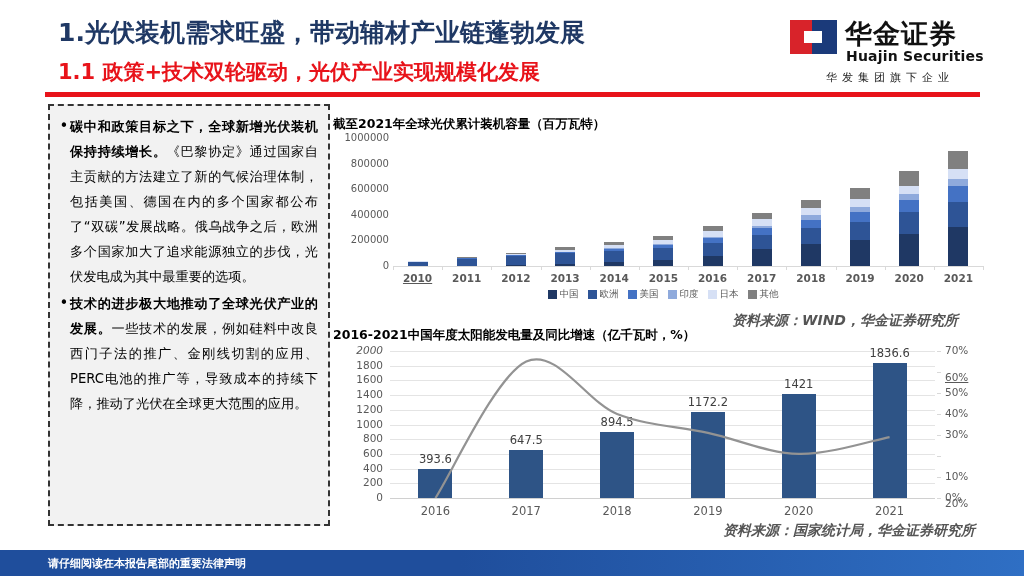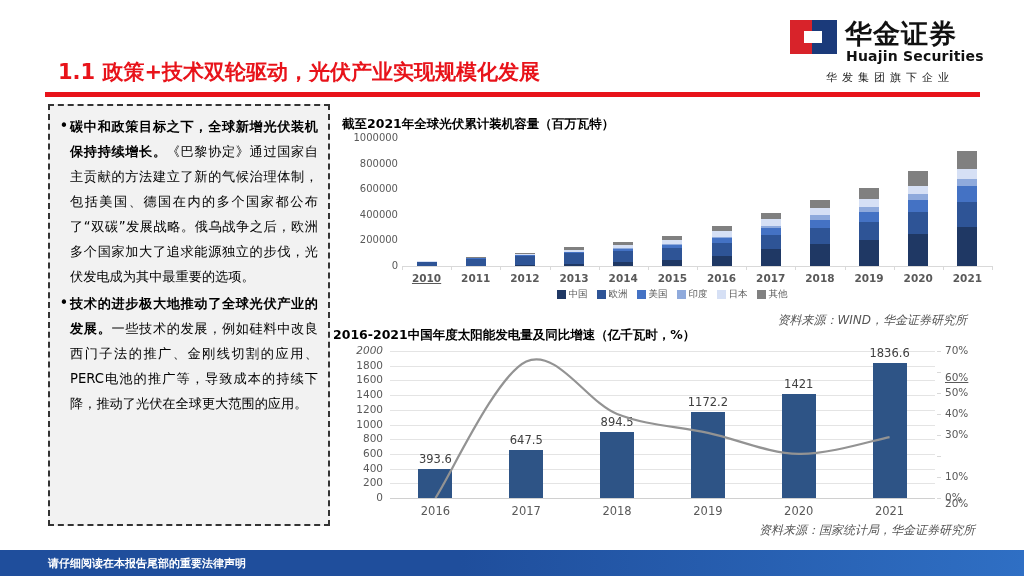--- a/index.html
+++ b/index.html
@@ -57,24 +57,24 @@
   .blk{display:flex;margin-bottom:2px;}
   .dot{width:12px;flex:0 0 12px;font-size:15px;line-height:25px;color:#000;text-align:center;}
   .btxt{
     flex:1;font-size:13.2px;line-height:25px;color:#000000;
     text-align:justify;text-justify:inter-ideograph;
   }
   .btxt b{font-weight:bold;}
 
   
   .c-title{font-size:12.5px;font-weight:bold;color:#000;white-space:nowrap;}
-  .src{font-size:12px;font-style:italic;font-weight:normal;color:#555;white-space:nowrap;}
-
-  
-  .chart1{position:absolute;left:333px;top:116px;width:660px;height:200px;margin-left:9px;}
+  .src{font-size:14px;font-style:italic;font-weight:bold;color:#555;white-space:nowrap;}
+
+  
+  .chart1{position:absolute;left:333px;top:116px;width:660px;height:200px;}
   .c1-title{position:absolute;left:0;top:0;}
   .c1-plot{position:absolute;left:60px;top:22px;width:590px;height:128px;}
   .c1-ylab{
     position:absolute;width:56px;text-align:right;
     font-size:10px;color:#595959;
   }
   .c1-axis{position:absolute;left:60px;top:150px;width:590px;height:1px;background:#d9d9d9;}
   .c1-tick{position:absolute;width:1px;height:4px;background:#d9d9d9;top:150px;}
   .c1-xlab{
     position:absolute;top:156px;font-size:10.5px;font-weight:bold;color:#595959;
@@ -110,20 +110,21 @@
   }
   .footer span{
     position:absolute;left:48px;top:6px;font-size:11px;color:#ffffff;font-weight:bold;
   }
 </style>
 </head>
 <body>
 
 <div class="slide">
 
+  <div class="hdr-title">1.光伏装机需求旺盛，带动辅材产业链蓬勃发展</div>
   <div class="hdr-sub">1.1 政策+技术双轮驱动，光伏产业实现规模化发展</div>
   <div class="hdr-rule"></div>
 
   <div class="logo">
     <div class="logo-mark">
       <div class="red"></div>
         <div class="blue"></div>
         <div class="notch"></div>
     </div>
     <div class="logo-cn">华金证券</div>

